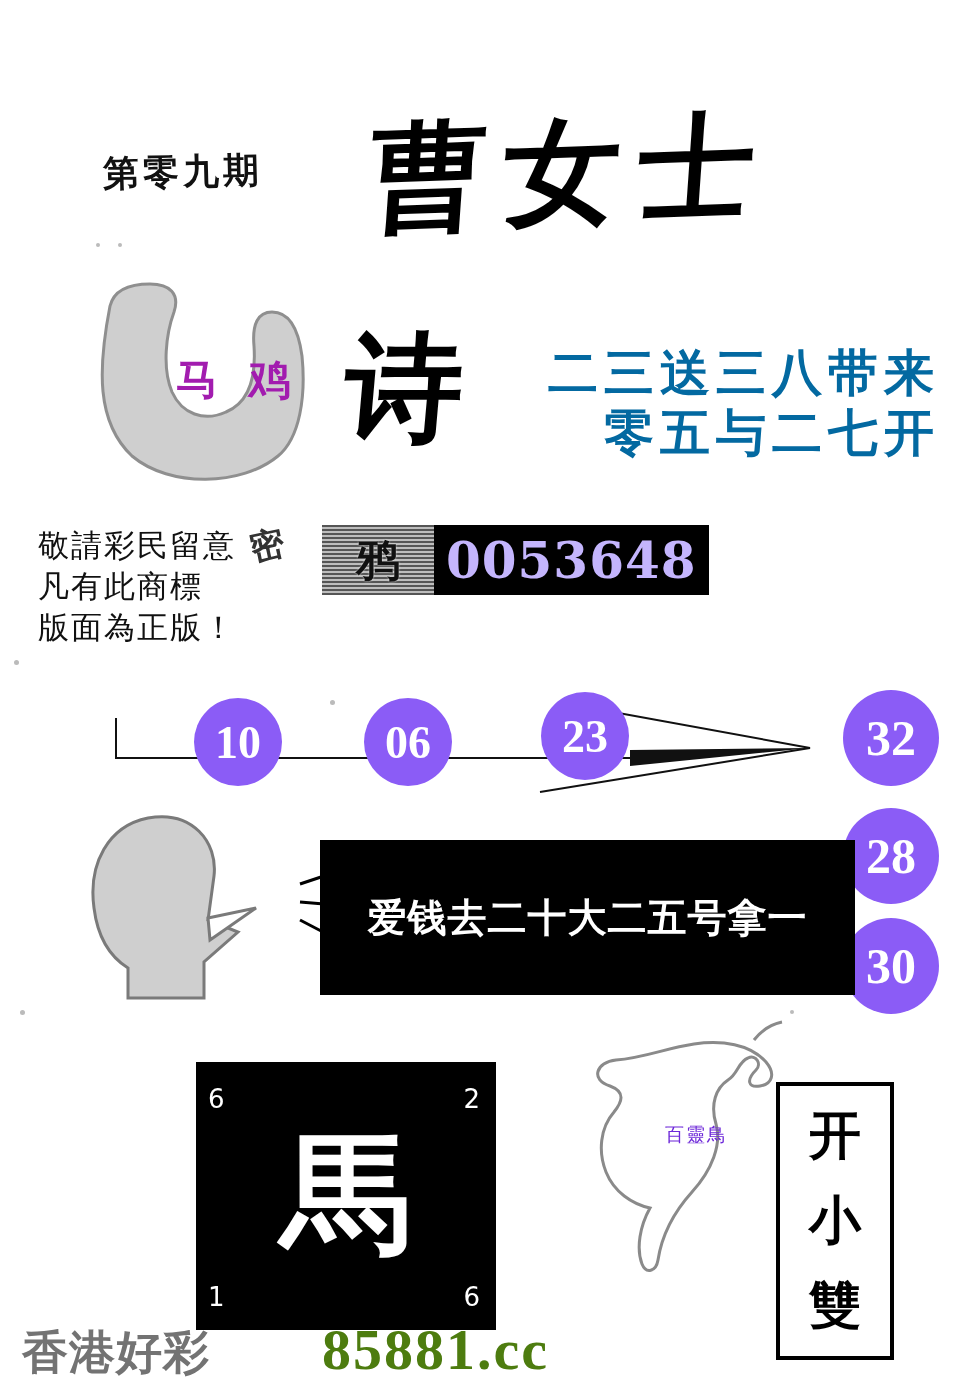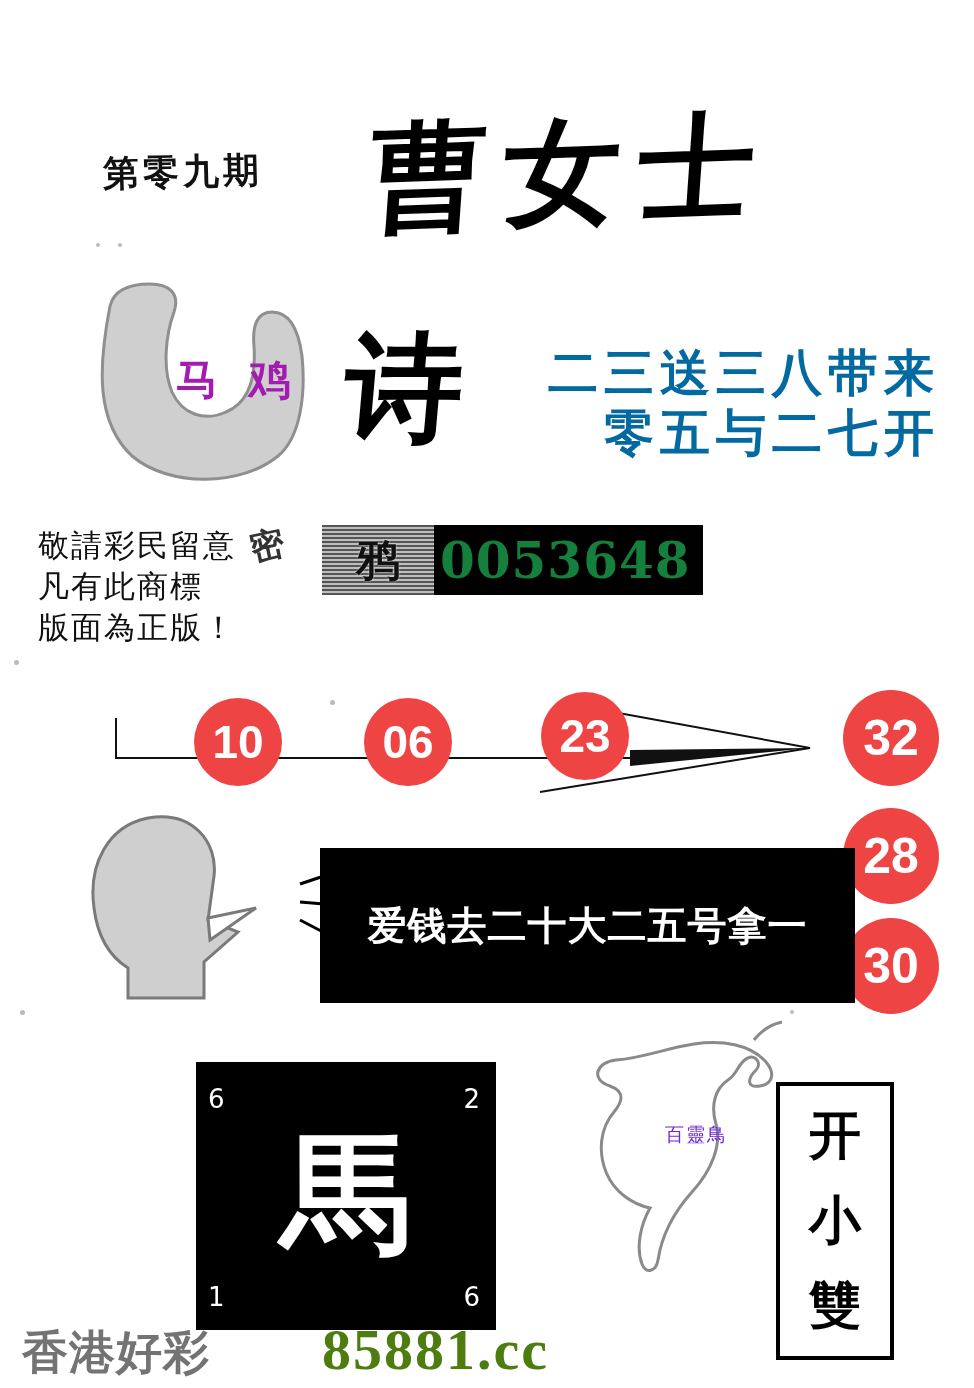--- a/index.html
+++ b/index.html
@@ -77,57 +77,57 @@
       #9a9a9a;
     position:relative;
     display:flex;align-items:center;justify-content:center;
   }
   .code-mark span{
     font-family:"DejaVu Serif","Liberation Serif",serif;
     font-size:44px;font-weight:bold;color:#111;
     text-shadow:0 0 2px #eee;
   }
   .code-num{
-    background:#000;color:#15803d;
+    background:#000;color:#c4b5fd;
     font-family:"DejaVu Serif","Liberation Serif",serif;
     font-size:50px;font-weight:bold;
-    padding:0 12px 0 6px;
+    padding:0 12px 0 12px;
     display:flex;align-items:center;letter-spacing:1px;
   }
   .seal{
     position:absolute;left:250px;top:523px;
     font-family:"DejaVu Serif","Liberation Serif",serif;
     font-size:34px;font-weight:bold;color:#333;
     transform:rotate(-12deg);
   }
 
   
   .ball{
     position:absolute;border-radius:50%;
-    background:#ef4444;color:#fff;
+    background:#8b5cf6;color:#fff;
     display:flex;align-items:center;justify-content:center;
-    font-family:Liberation Sans, sans-serif;
+    font-family:Liberation Serif, serif;
     font-weight:bold;
   }
   .ball.r1{width:88px;height:88px;font-size:46px;}
   .ball.r2{width:96px;height:96px;font-size:50px;}
 
   .arrow-line{position:absolute;left:110px;top:700px;}
 
   
   .head{position:absolute;left:88px;top:812px;}
   .small-arrows{position:absolute;left:296px;top:862px;}
 
   
   .speech{
     position:absolute;left:320px;top:840px;width:535px;height:155px;
     background:#000;color:#fff;
     display:flex;flex-direction:column;justify-content:center;align-items:center;
     font-family:"DejaVu Serif","Liberation Serif",serif;
-    font-size:39px;font-weight:bold;letter-spacing:1px;line-height:1.35;margin-top:8px;
+    font-size:39px;font-weight:bold;letter-spacing:1px;line-height:1.35;
   }
   .speech div{white-space:nowrap;}
 
   
   .sq{
     position:absolute;left:196px;top:1062px;width:300px;height:268px;
     background:#000;color:#fff;
   }
   .sq .big{
     position:absolute;left:0;top:0;width:100%;height:100%;

